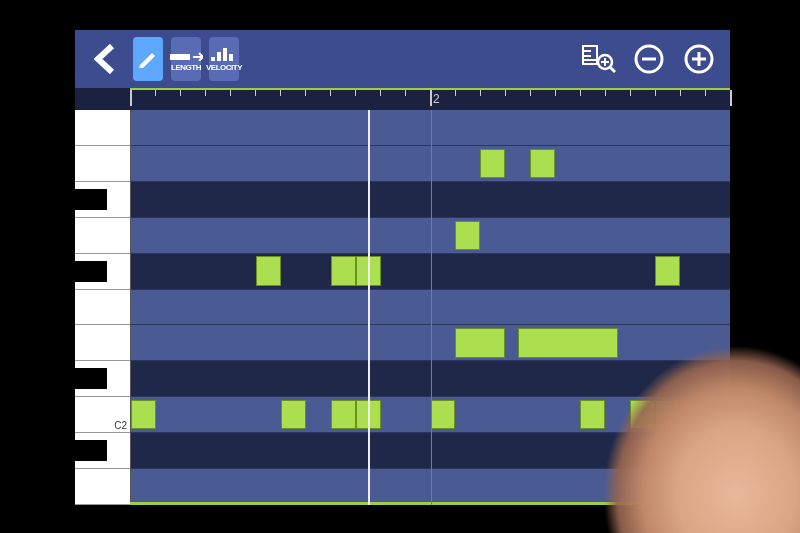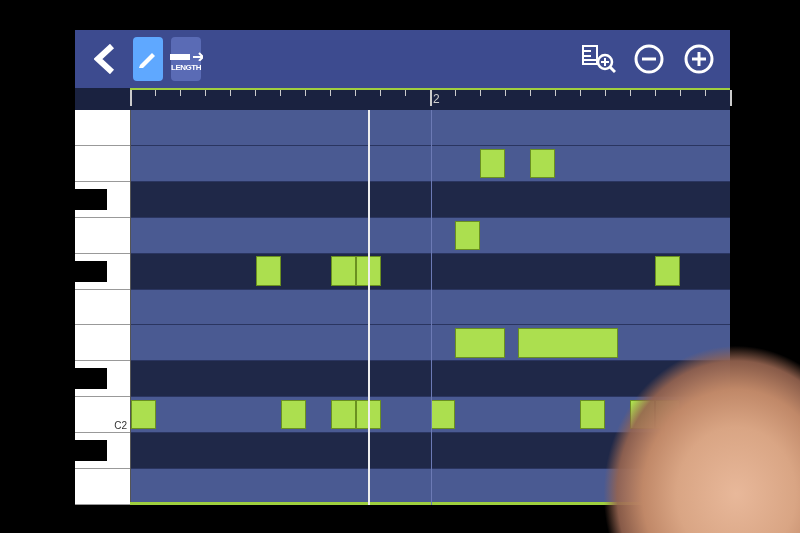--- a/index.html
+++ b/index.html
@@ -184,20 +184,29 @@
       <svg width="24" height="24" viewBox="0 0 24 24">
         <path d="M4 18 L16 6 L19 9 L7 21 L3 21 Z" fill="#fff"></path>
       </svg>
     </div>
     <div class="tool-btn inactive">
       <svg width="34" height="14" viewBox="0 0 34 14">
         <rect x="1" y="7" width="20" height="6" fill="#fff"></rect>
         <path d="M24 10 L34 10 M30 6 L34 10 L30 14" stroke="#fff" stroke-width="2" fill="none"></path>
       </svg>
       <span class="tool-label">LENGTH</span>
+    </div>
+    <div class="tool-btn inactive">
+      <svg width="28" height="14" viewBox="0 0 28 14">
+        <rect x="1" y="10" width="4" height="4" fill="#fff"></rect>
+        <rect x="7" y="5" width="4" height="9" fill="#fff"></rect>
+        <rect x="13" y="1" width="4" height="13" fill="#fff"></rect>
+        <rect x="19" y="7" width="4" height="7" fill="#fff"></rect>
+      </svg>
+      <span class="tool-label">VELOCITY</span>
     </div>
     <div class="spacer"></div>
     <div class="icon-btn">
       <svg width="34" height="30" viewBox="0 0 34 30">
         <rect x="1" y="2" width="14" height="18" fill="none" stroke="#fff" stroke-width="2"></rect>
         <line x1="1" y1="7" x2="9" y2="7" stroke="#fff" stroke-width="2"></line>
         <line x1="1" y1="12" x2="9" y2="12" stroke="#fff" stroke-width="2"></line>
         <line x1="1" y1="16" x2="15" y2="16" stroke="#fff" stroke-width="2"></line>
         <circle cx="23" cy="18" r="7" fill="none" stroke="#fff" stroke-width="2.5"></circle>
         <line x1="28" y1="23" x2="33" y2="28" stroke="#fff" stroke-width="3"></line>

